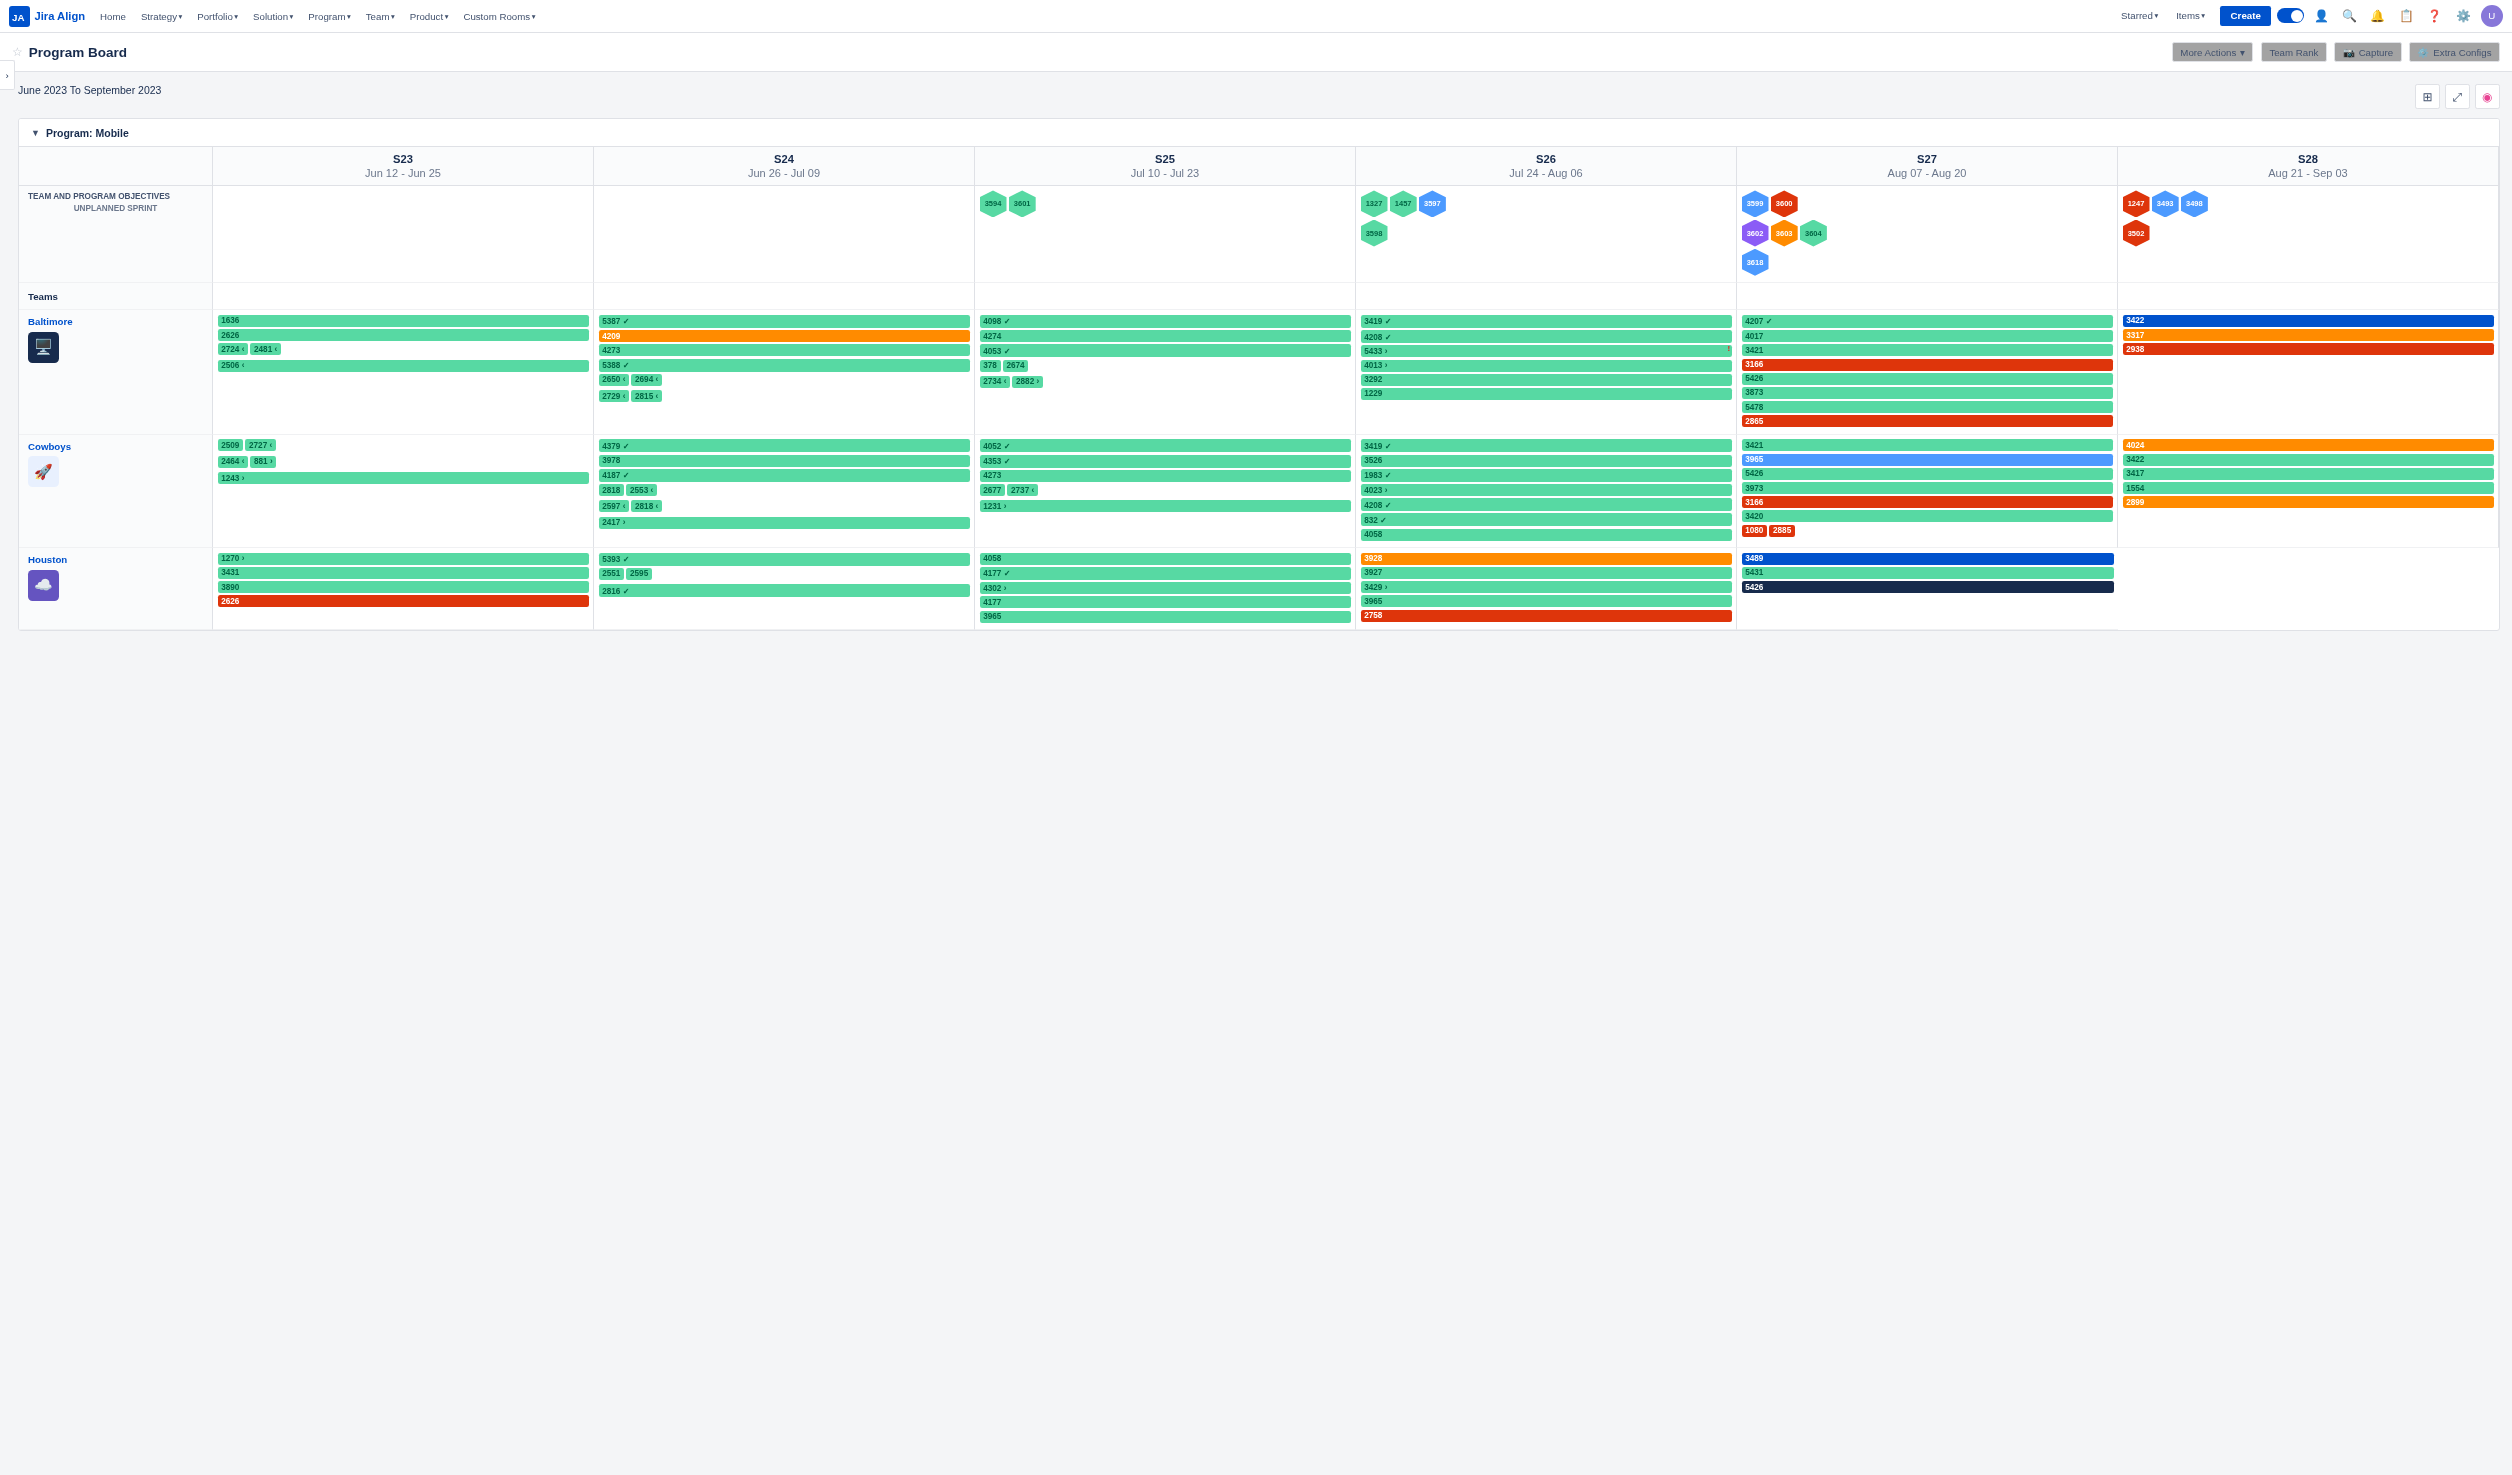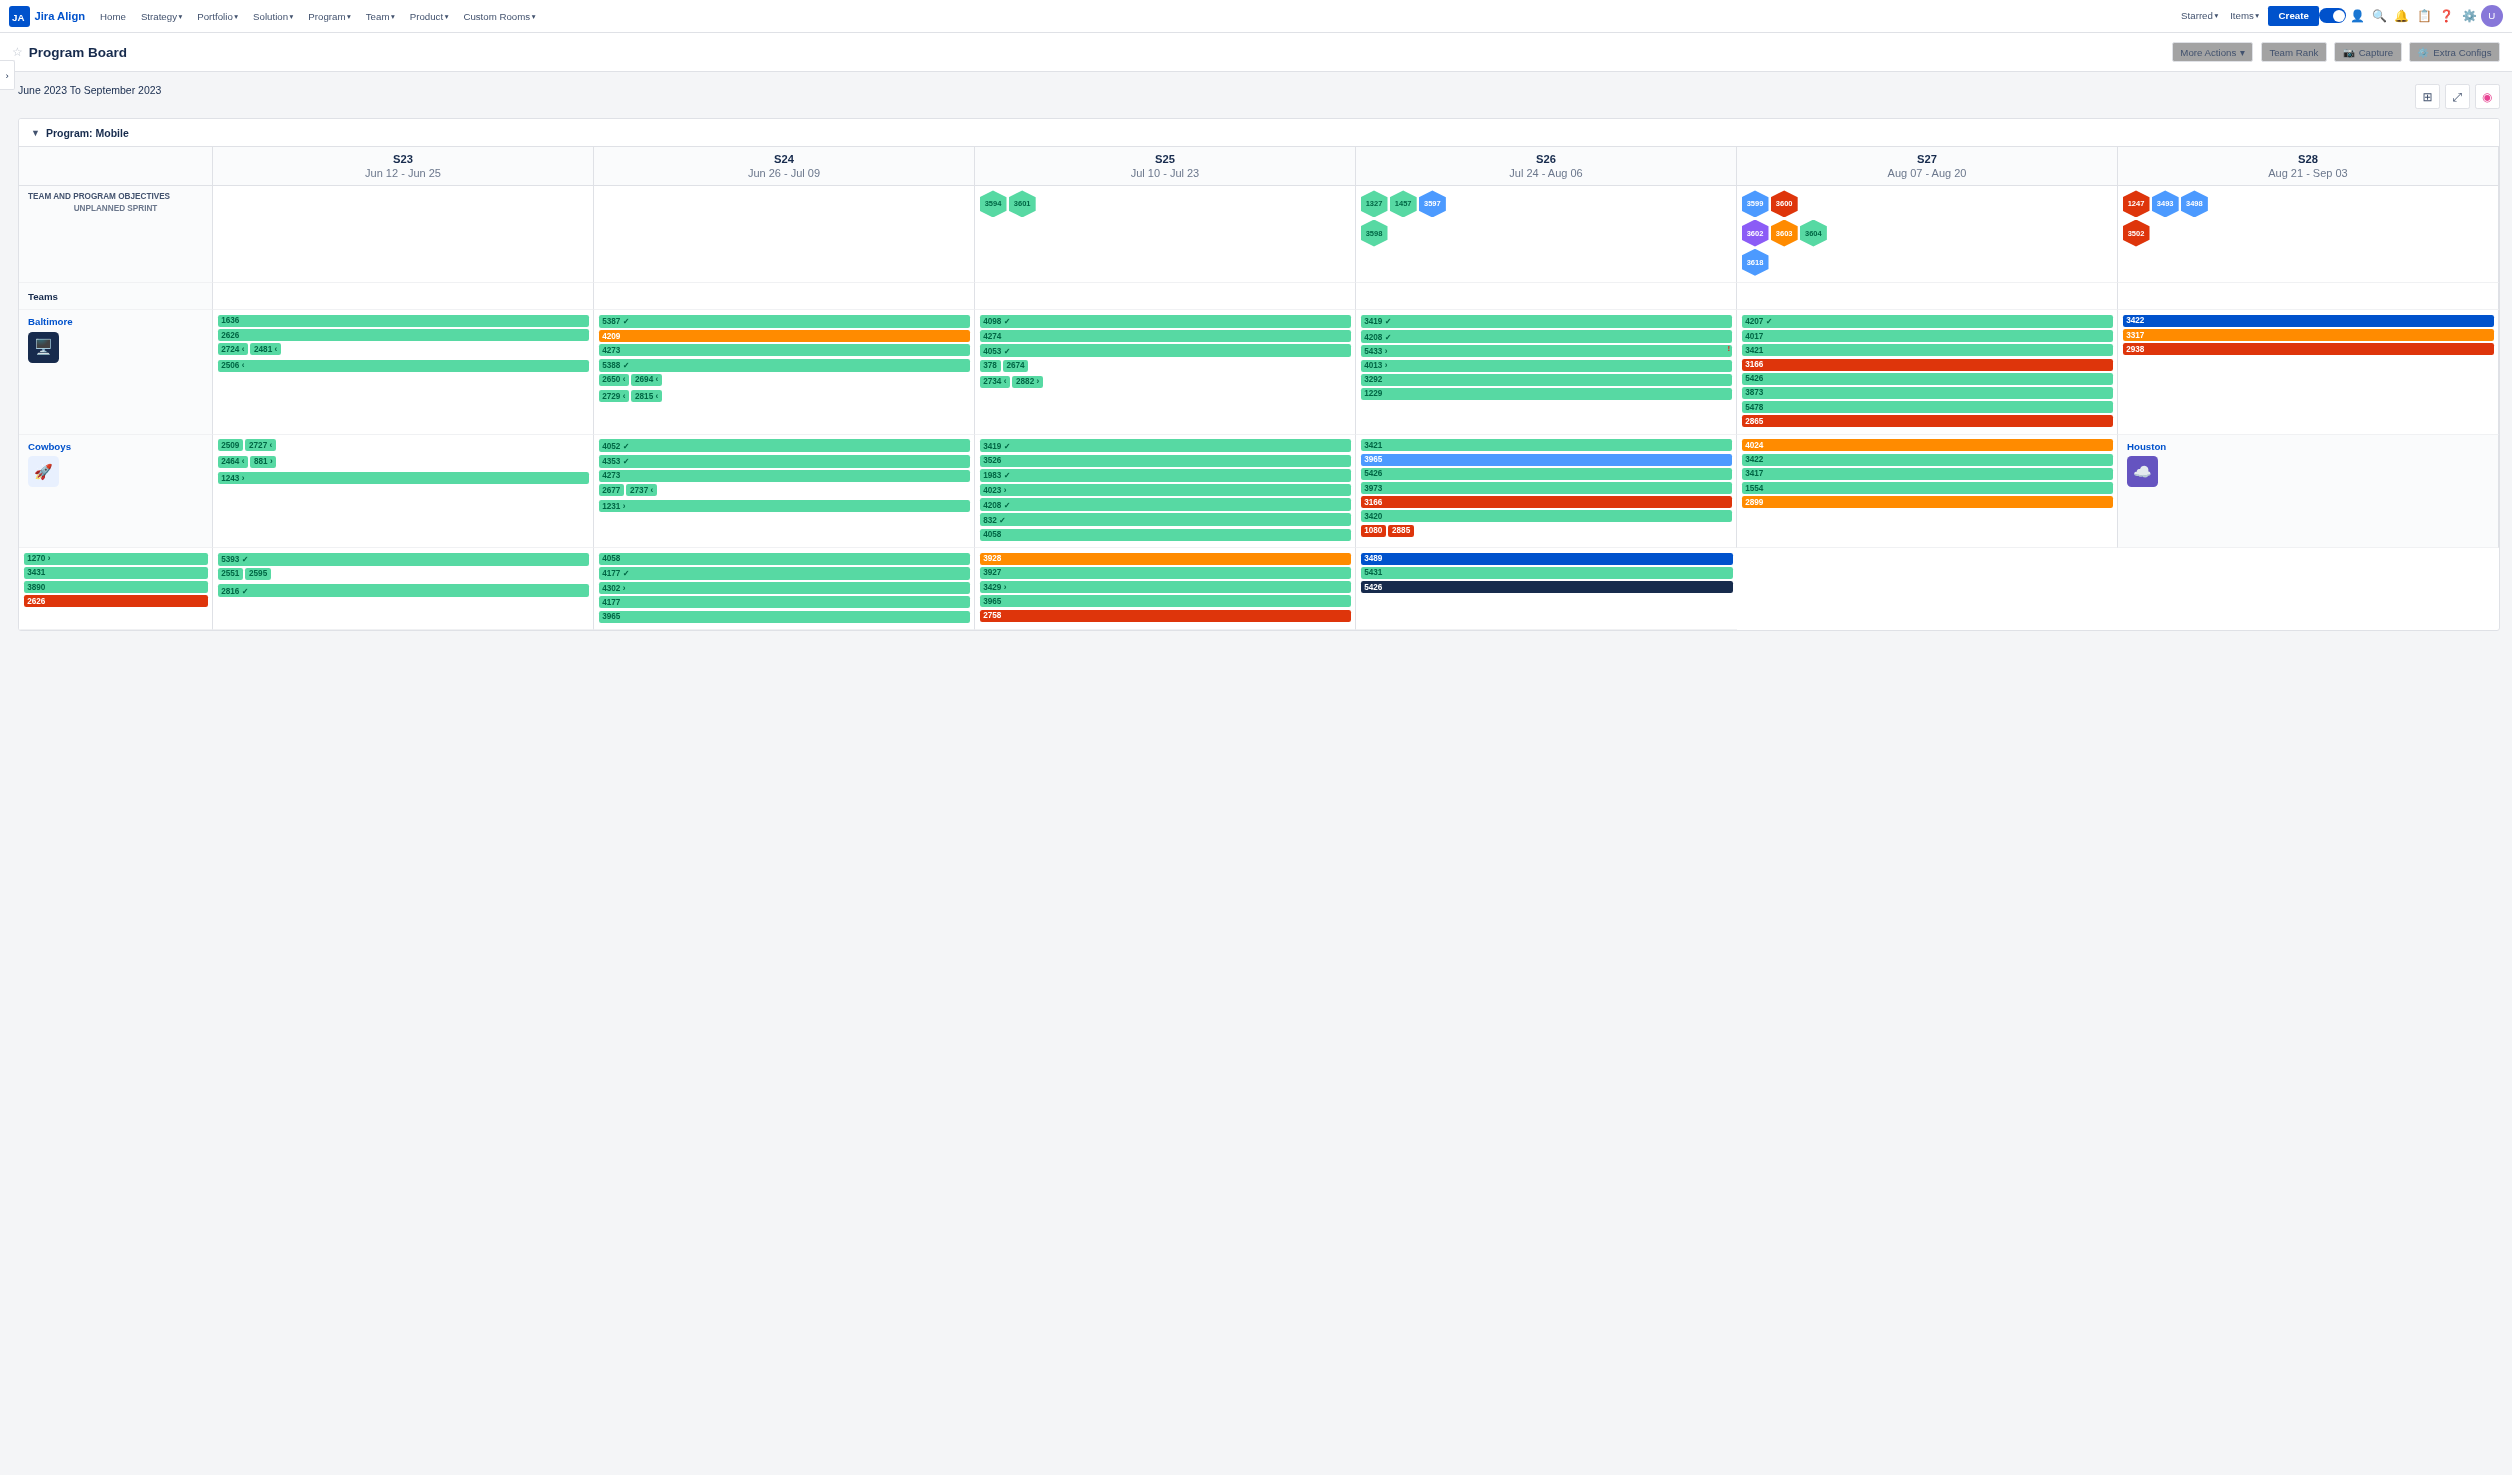--- a/index.html
+++ b/index.html
@@ -8,21 +8,21 @@
     
     .topnav {
       display: flex; align-items: center; background: #fff; border-bottom: 0.7px solid #dfe1e6;
       height: 33px; padding: 0 9px; gap: 3px; position: sticky; top: 0; z-index: 100;
     }
     .topnav-logo { display: flex; align-items: center; gap: 4.5px; margin-right: 6px; font-weight: 700; font-size: 11.2px; color: #0052cc; }
     .topnav-logo-icon { width: 21px; height: 21px; }
     .nav-item { padding: 3px 6px; font-size: 9.7px; color: #42526e; cursor: pointer; display: flex; align-items: center; gap: 1.5px; border-radius: 2.2px; white-space: nowrap; }
     .nav-chevron { font-size: 7.5px; }
     .nav-create { background: #0052cc; color: #fff; padding: 4.5px 10.5px; border-radius: 2.2px; font-weight: 600; cursor: pointer; margin-left: 3px; }
-    .nav-right { margin-left: auto; display: flex; align-items: center; }
+    .nav-right { margin-left: auto; display: flex; align-items: center; gap: 6px; }
     .nav-icon-btn { width: 22.4px; height: 22.4px; display: flex; align-items: center; justify-content: center; border-radius: 50%; cursor: pointer; color: #42526e; font-size: 12px; }
     .nav-toggle { background: #0052cc; border-radius: 9px; width: 27px; height: 15px; display: flex; align-items: center; padding: 1.5px; cursor: pointer; }
     .nav-toggle-knob { background: #fff; border-radius: 50%; width: 12px; height: 12px; margin-left: auto; }
     .nav-avatar { width: 22.4px; height: 22.4px; border-radius: 50%; background: #8777d9; display: flex; align-items: center; justify-content: center; color: #fff; font-size: 9.7px; cursor: pointer; overflow: hidden; }
 
     
     .page-header { display: flex; align-items: center; background: #fff; border-bottom: 0.7px solid #dfe1e6; padding: 0 12px; height: 39px; }
     .page-header-left { display: flex; align-items: center; gap: 6px; flex: 1; }
     .page-title { font-size: 13.5px; font-weight: 600; color: #172b4d; }
     .star-icon { color: #c1c7d0; font-size: 12px; cursor: pointer; }
@@ -367,20 +367,34 @@
           <div class="card card-green">2509</div>
           <div class="card card-green">2727 ‹</div>
         </div>
         <div class="card-row">
           <div class="card card-green">2464 ‹</div>
           <div class="card card-green">881 ›</div>
         </div>
         <div class="card card-green">1243 ›</div>
       </div>
 
+      <div class="data-cell">
+        <div class="card card-green">4379 ✓</div>
+        <div class="card card-green">3978</div>
+        <div class="card card-green">4187 ✓</div>
+        <div class="card-row">
+          <div class="card card-green">2818</div>
+          <div class="card card-green">2553 ‹</div>
+        </div>
+        <div class="card-row">
+          <div class="card card-green">2597 ‹</div>
+          <div class="card card-green">2818 ‹</div>
+        </div>
+        <div class="card card-green">2417 ›</div>
+      </div>
 
       <div class="data-cell">
         <div class="card card-green">4052 ✓</div>
         <div class="card card-green">4353 ✓</div>
         <div class="card card-green">4273</div>
         <div class="card-row">
           <div class="card card-green">2677</div>
           <div class="card card-green">2737 ‹</div>
         </div>
         <div class="card card-green">1231 ›</div>

